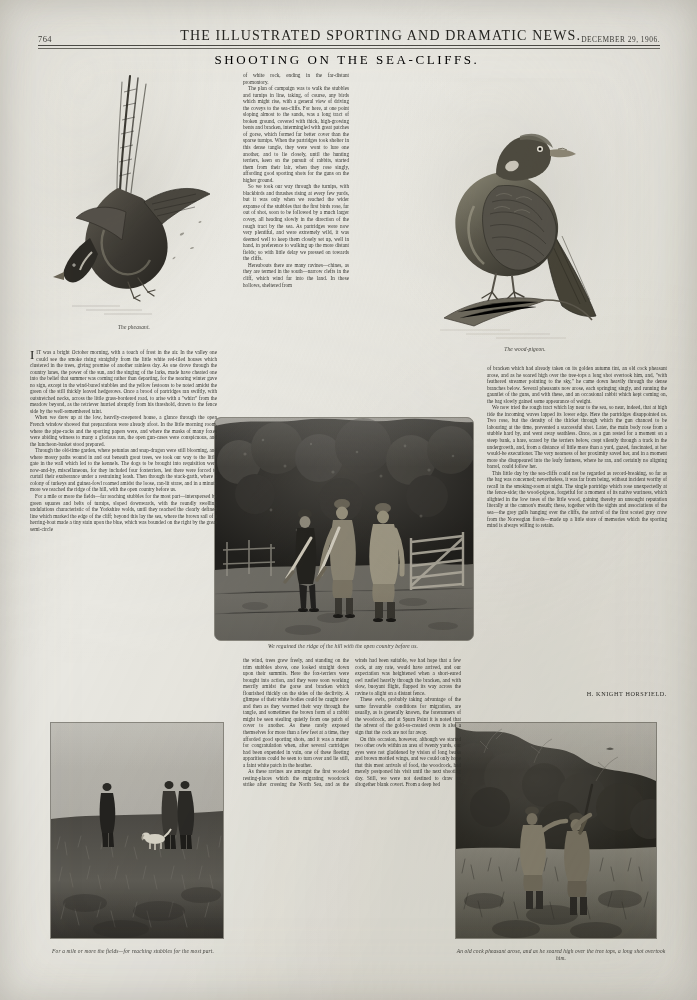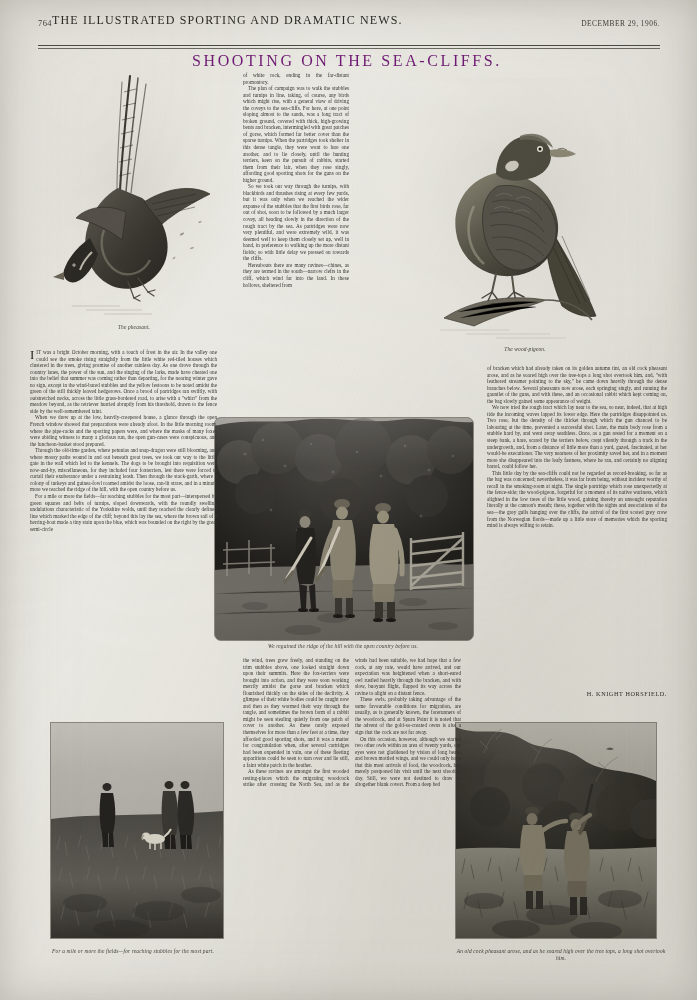--- a/index.html
+++ b/index.html
@@ -34,38 +34,38 @@
     position: absolute;
     inset: 0;
     pointer-events: none;
     box-shadow: inset 0 0 34px rgba(120,115,104,0.30), inset 0 0 90px rgba(140,135,124,0.14);
   }
 
   
   .masthead {
     position: absolute;
     left: 38px;
-    top: 8px;
+    top: 24px;
     width: 622px;
     height: 20px;
     display: flex;
     align-items: flex-end;
     justify-content: space-between;
   }
   .folio {
     font-size: 8.5px;
     letter-spacing: .4px;
     color: #3a3a36;
   }
   .masthead-title {
-    font-size: 12px;
+    font-size: 14px;
     letter-spacing: 1.15px;
     color: #242420;
     white-space: nowrap;
-    text-align: left;
+    text-align: right;
     flex: 1;
     margin-top: 36px;
   }
   .issue-date {
     font-size: 7.4px;
     letter-spacing: .5px;
     color: #3a3a36;
     white-space: nowrap;
     margin-top: 27px;
   }
@@ -87,23 +87,23 @@
   }
   .rule-double::before { top: 0; }
   .rule-double::after  { top: 3px; height: 1px; background: #6a6a63; }
 
   .headline {
     position: absolute;
     left: 0;
     top: 52px;
     width: 694px;
     text-align: center;
-    font-size: 16px;
+    font-size: 13px;
     letter-spacing: 2.6px;
-    color: #701a75;
+    color: #000000;
   }
 
   
   .col {
     position: absolute;
     text-align: justify;
     font-size: 5.15px;
     line-height: 6.55px;
     letter-spacing: .02px;
     color: #34342f;

